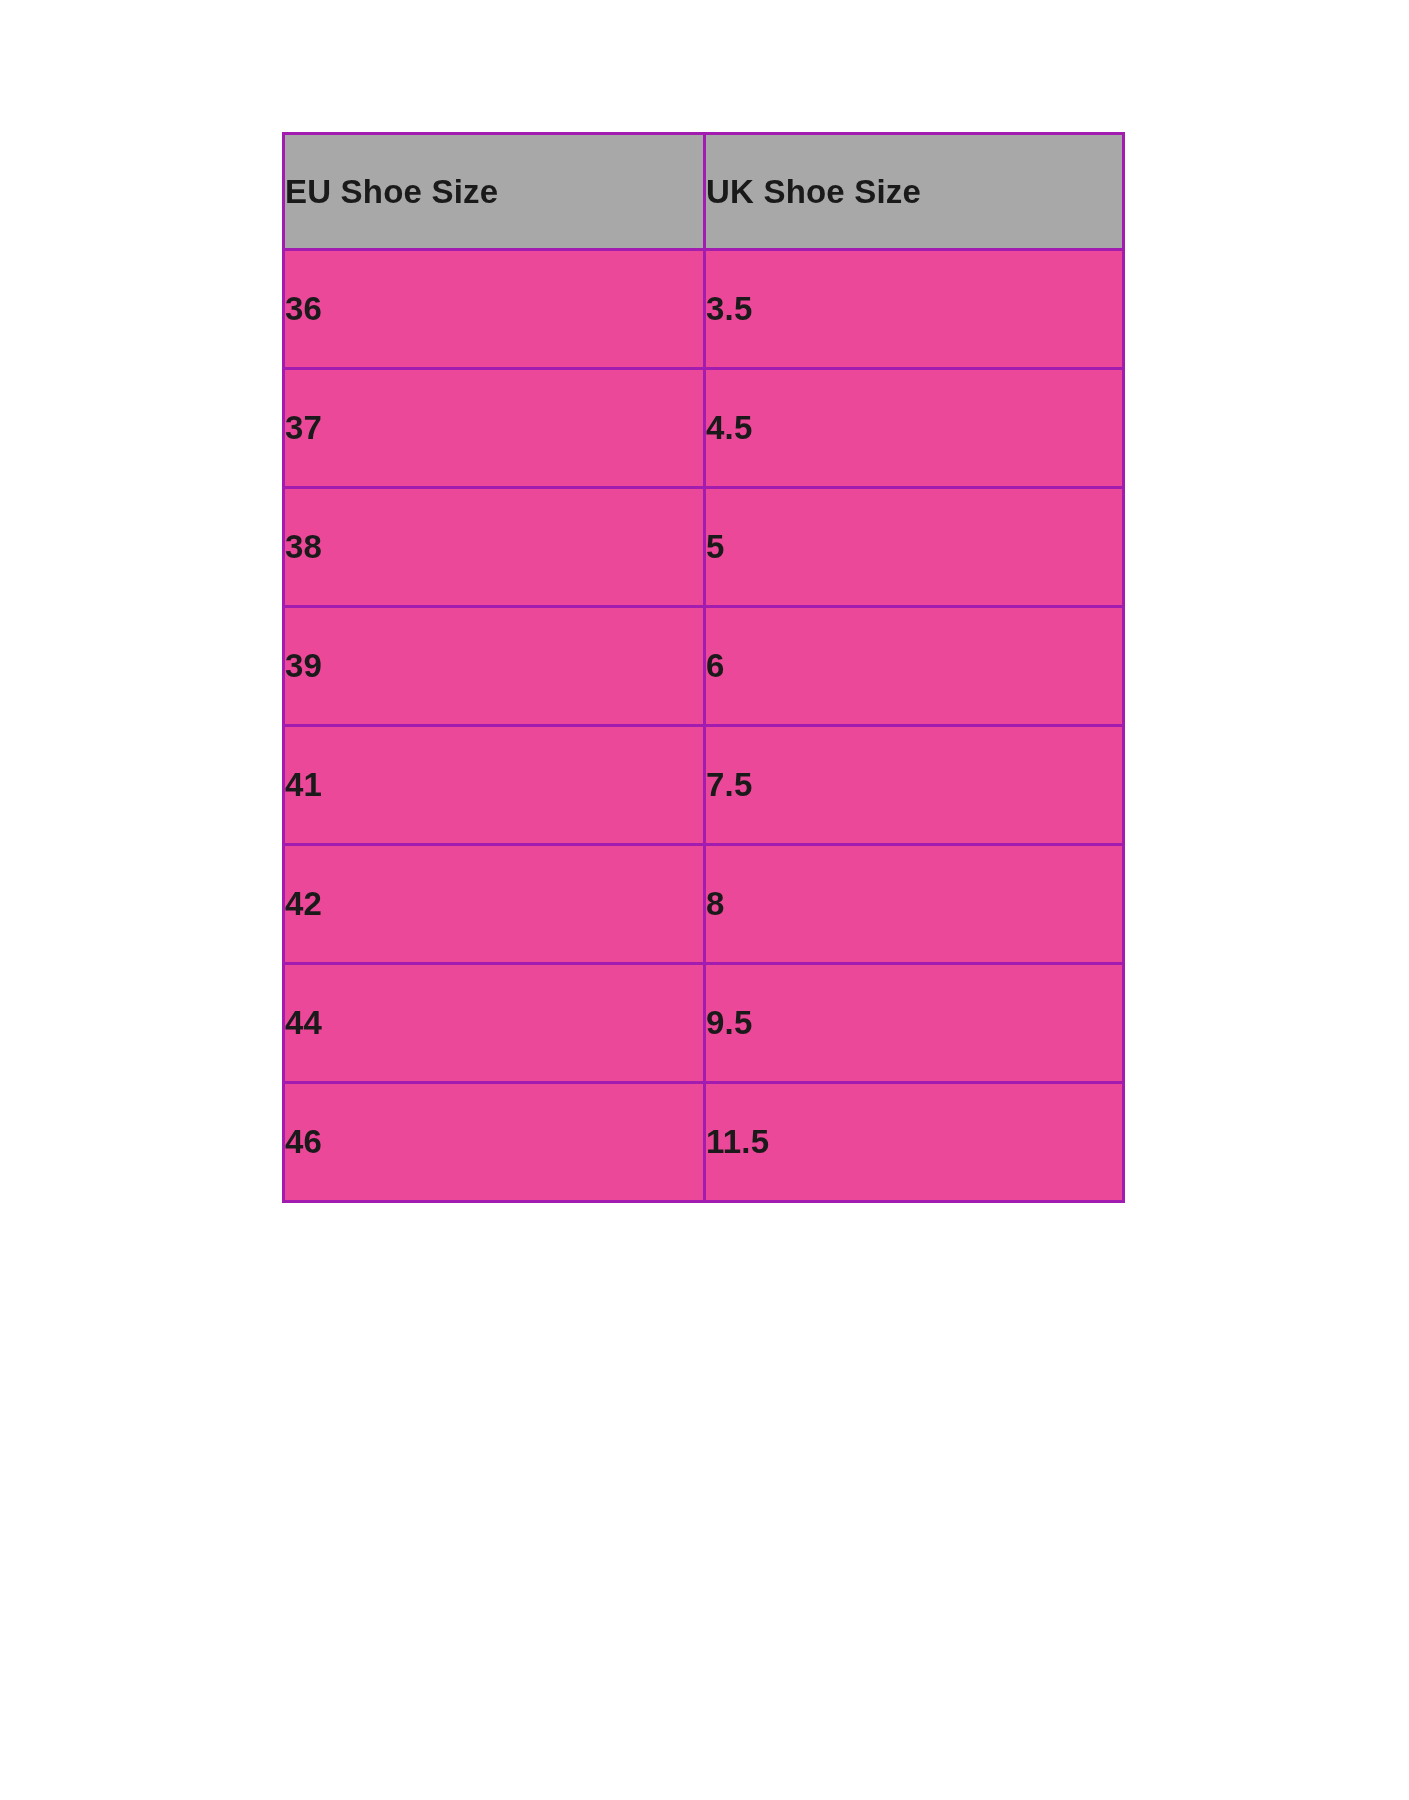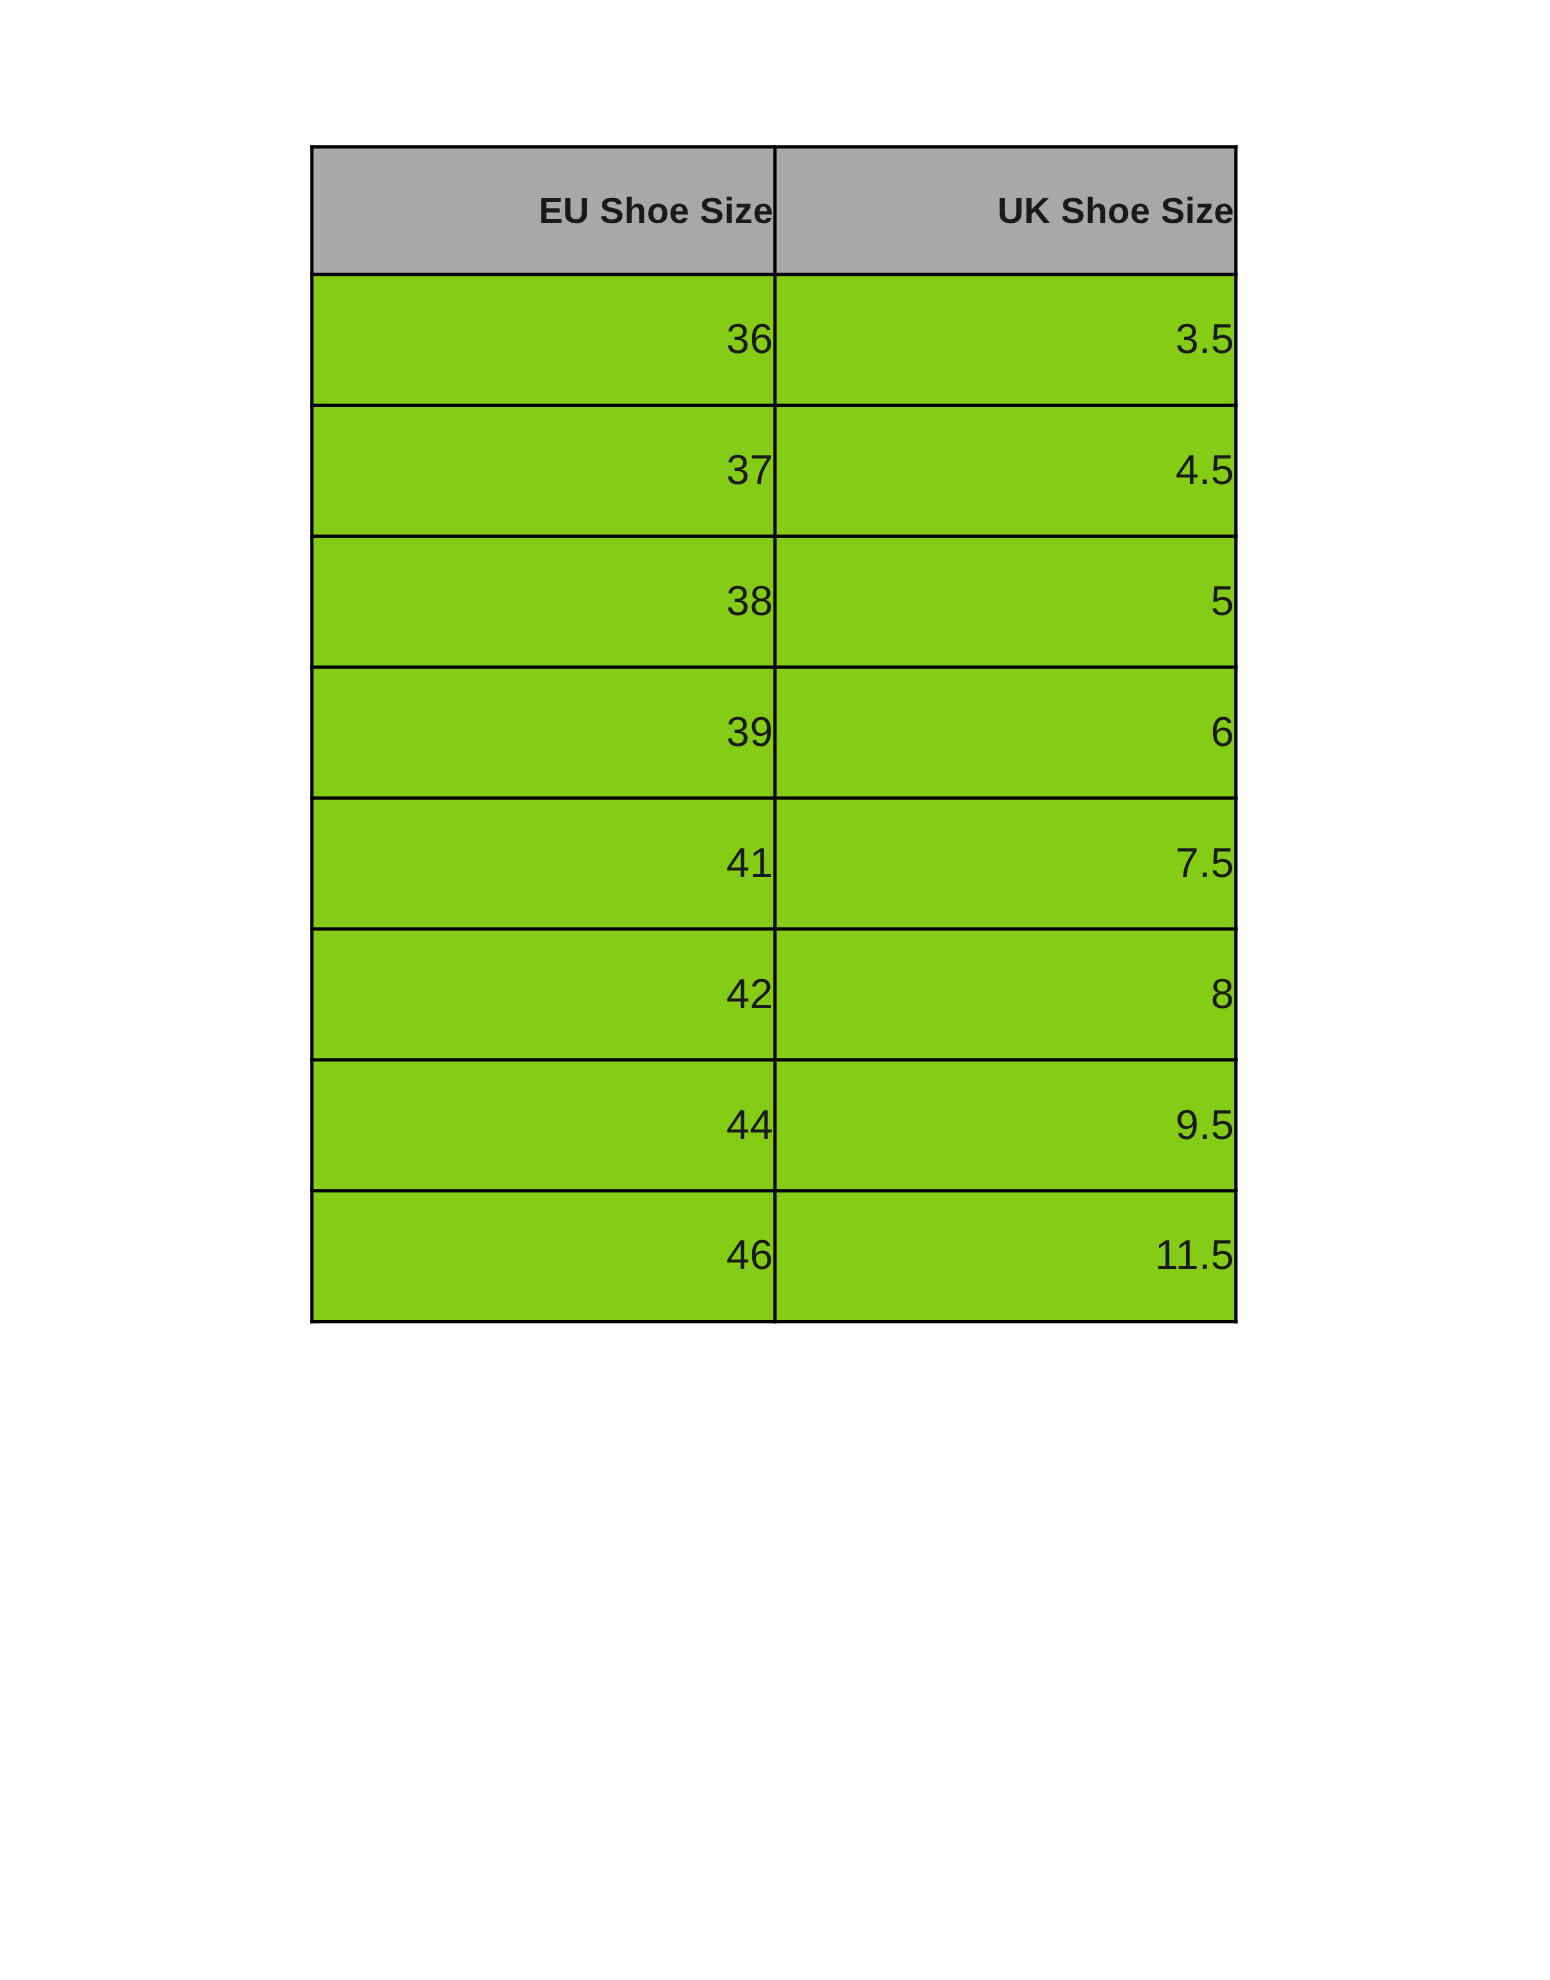--- a/index.html
+++ b/index.html
@@ -34,40 +34,40 @@
     table-layout: fixed;
     width: 840px;
     background: #ffffff;
   }
 
   table.size-table col.c1 { width: 421px; }
   table.size-table col.c2 { width: 419px; }
 
   table.size-table th,
   table.size-table td {
-    border: 3px solid #000000;
-    text-align: right;
+    border: 3px solid #a21caf;
+    text-align: left;
     vertical-align: middle;
     color: #1a1a1a;
     padding: 0;
   }
 
   table.size-table thead th {
     height: 113px;
     background: #a8a8a8;
     font-size: 33px;
     font-weight: bold;
     letter-spacing: 0.2px;
   }
 
   table.size-table tbody td {
     height: 116px;
-    background: #84cc16;
-    font-size: 38px;
-    font-weight: normal;
+    background: #ec4899;
+    font-size: 33px;
+    font-weight: bold;
     letter-spacing: 0.2px;
   }
 </style>
 </head>
 <body>
 
 <div id="page">
 
   <div id="size-table-wrap">
     <table class="size-table">

